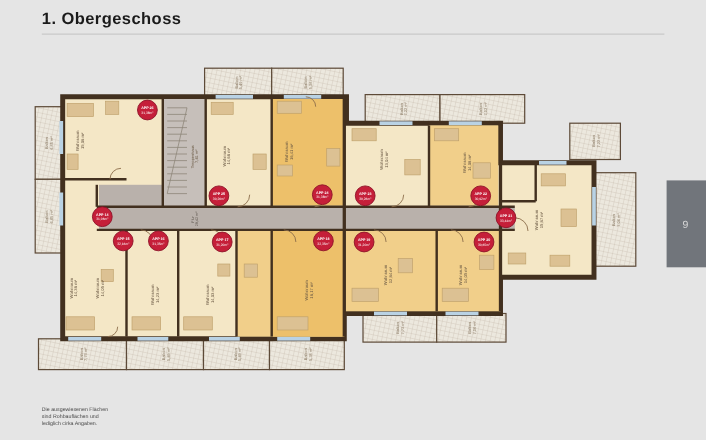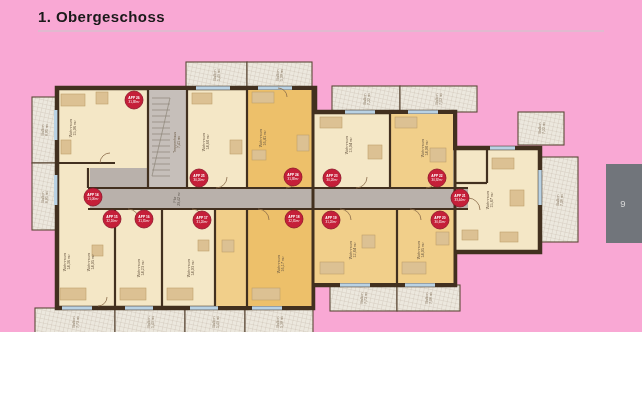--- a/index.html
+++ b/index.html
@@ -1,16 +1,16 @@
 <!DOCTYPE html>
 <html><head>
 <meta charset="utf-8">
 <style>
   html,body{margin:0;padding:0;background:#ffffff;}
-  #page{position:relative;width:642px;height:332px;background:#f9a8d4;overflow:hidden;
+  #page{position:relative;width:642px;height:400px;background:#e5e5e5;overflow:hidden;
         font-family:"Liberation Sans",sans-serif;}
   svg{display:block;}
   text{font-family:"Liberation Sans",sans-serif;}
 </style>
 </head>
 <body>
 
 <div id="page">
 <svg width="642" height="400" viewBox="0 0 642 400">
   <defs>

